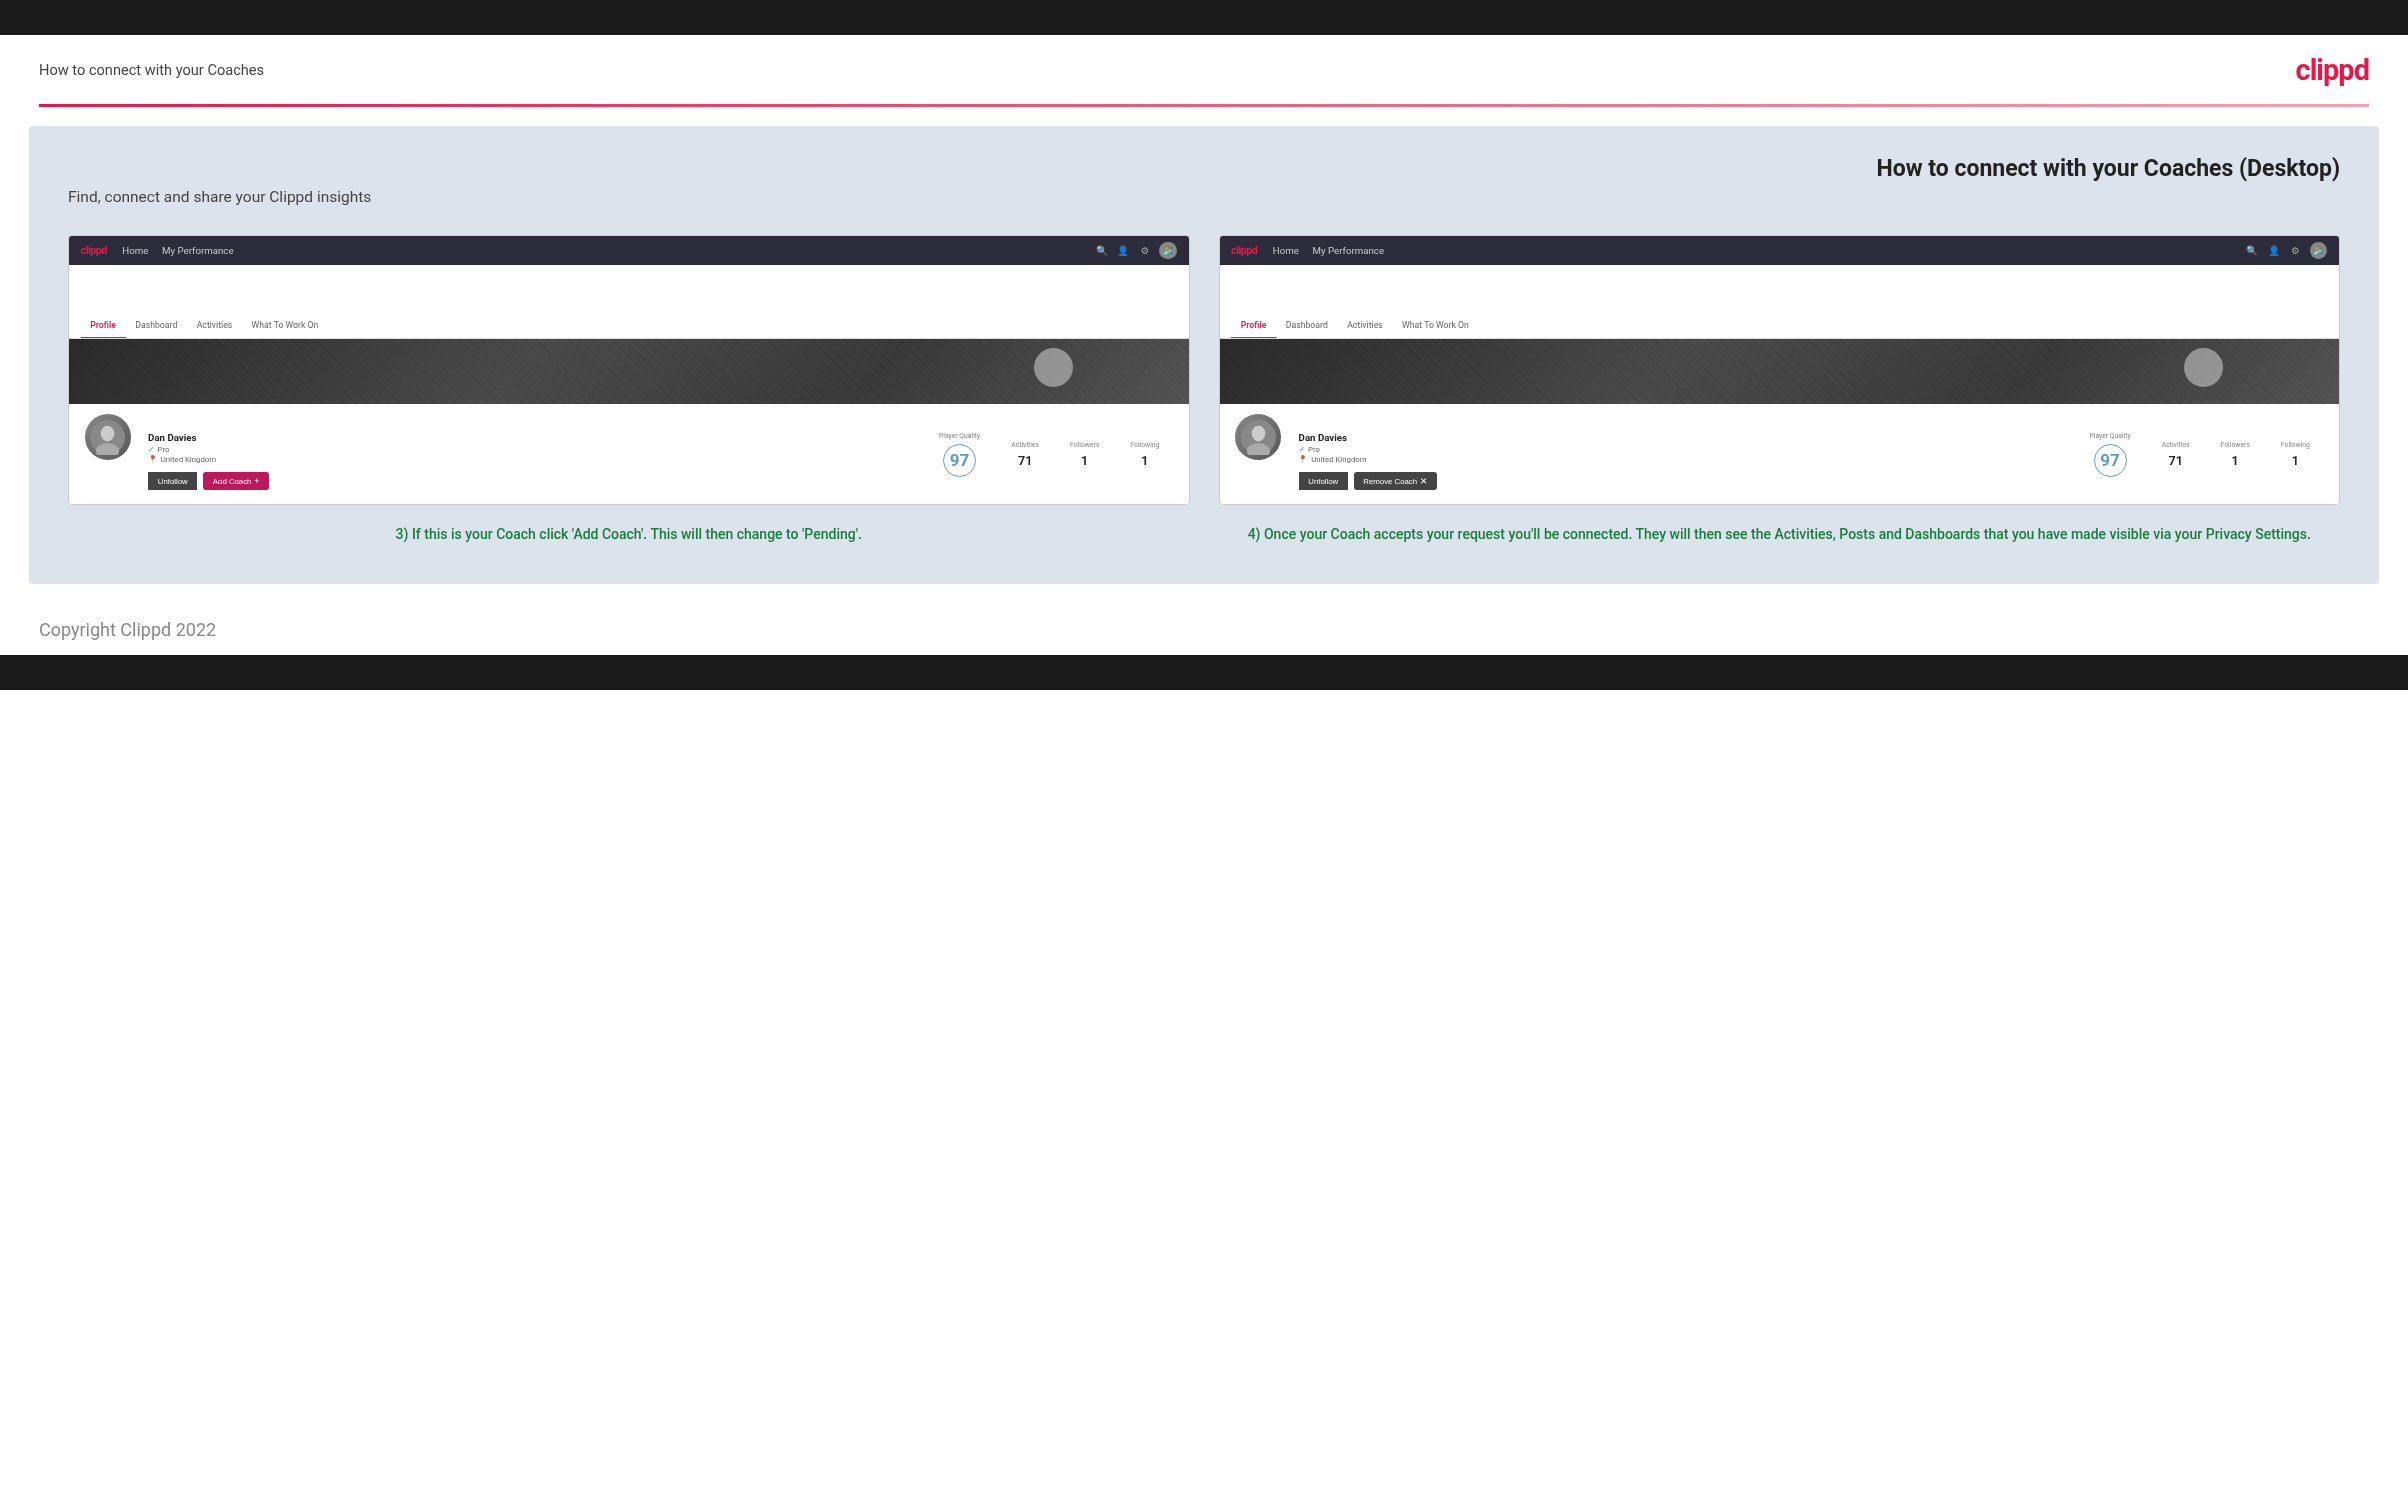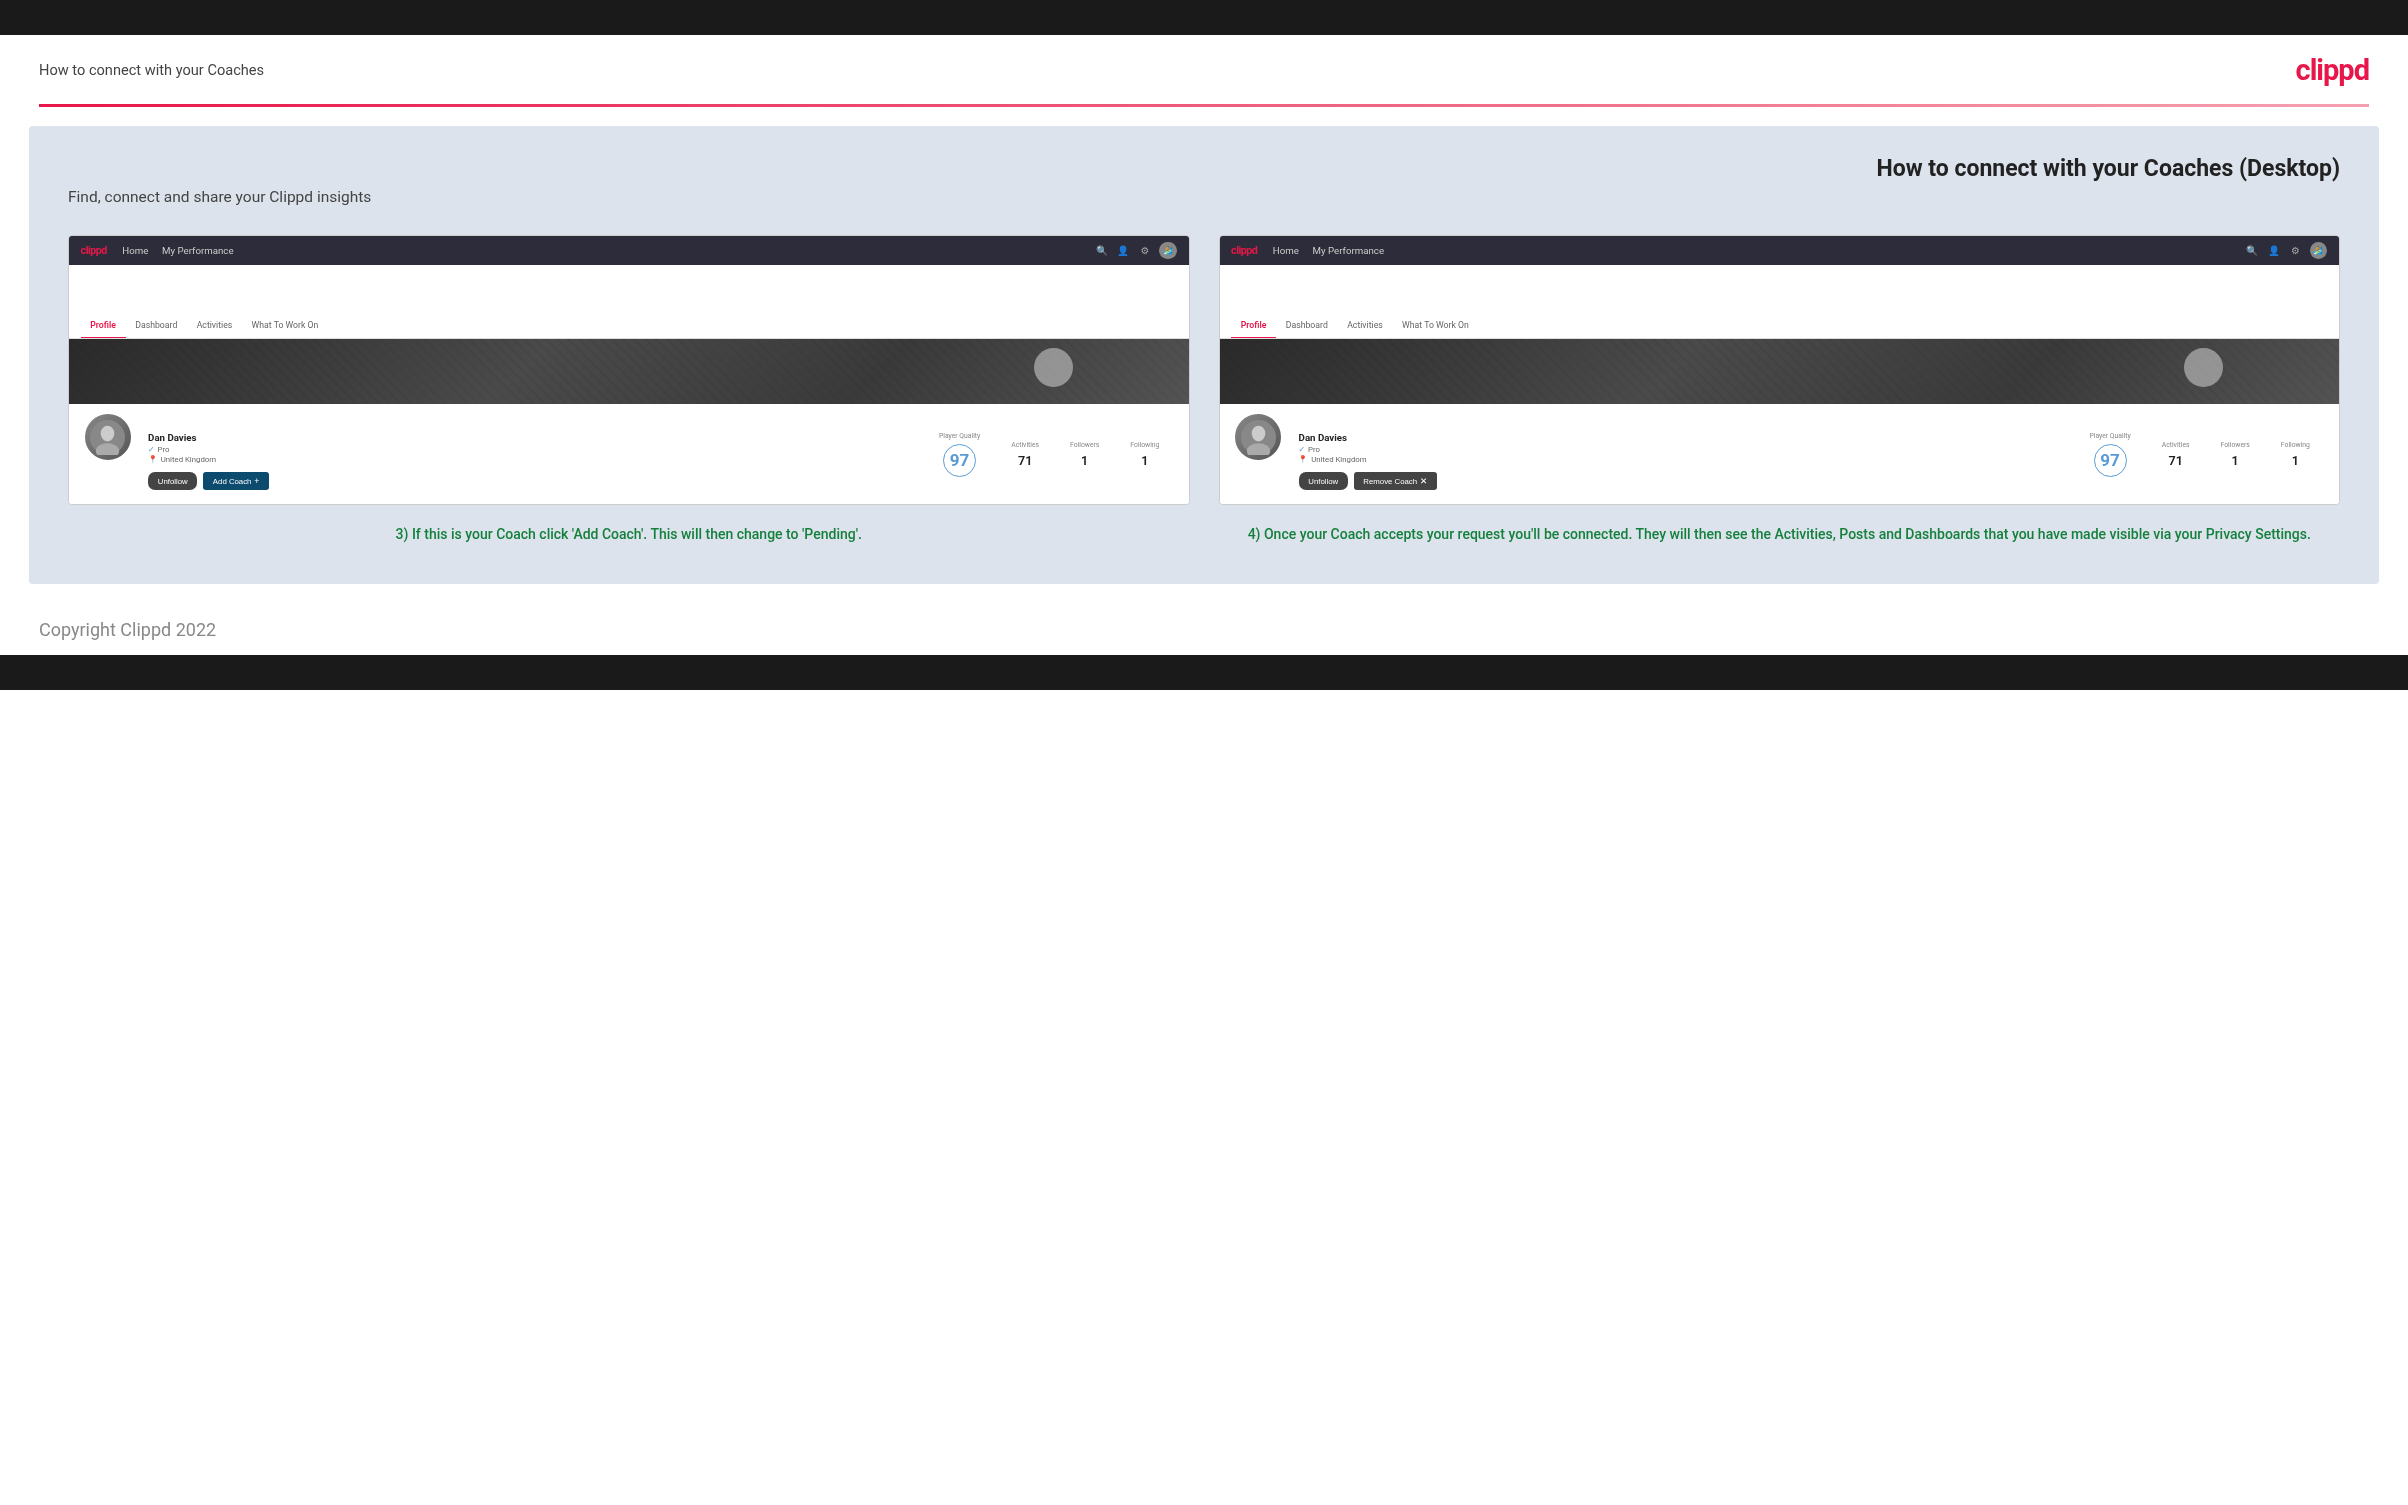--- a/index.html
+++ b/index.html
@@ -236,25 +236,25 @@
     .mockup-buttons {
       display: flex;
       gap: 5.8px;
       margin-top: 7.8px;
     }
     .mockup-btn-dark {
       background: #444;
       color: #fff;
       font-size: 7.8px;
       padding: 3.9px 9.7px;
-      border-radius: 7px;
+      border-radius: 0;
       border: none;
     }
     .mockup-btn-dark-outline {
-      background: #0c4a6e;
+      background: #be185d;
       color: #fff;
       font-size: 7.8px;
       padding: 3.9px 9.7px;
       border-radius: 2.9px;
       border: none;
       display: flex;
       align-items: center;
       gap: 2.9px;
     }
     .mockup-btn-remove {

